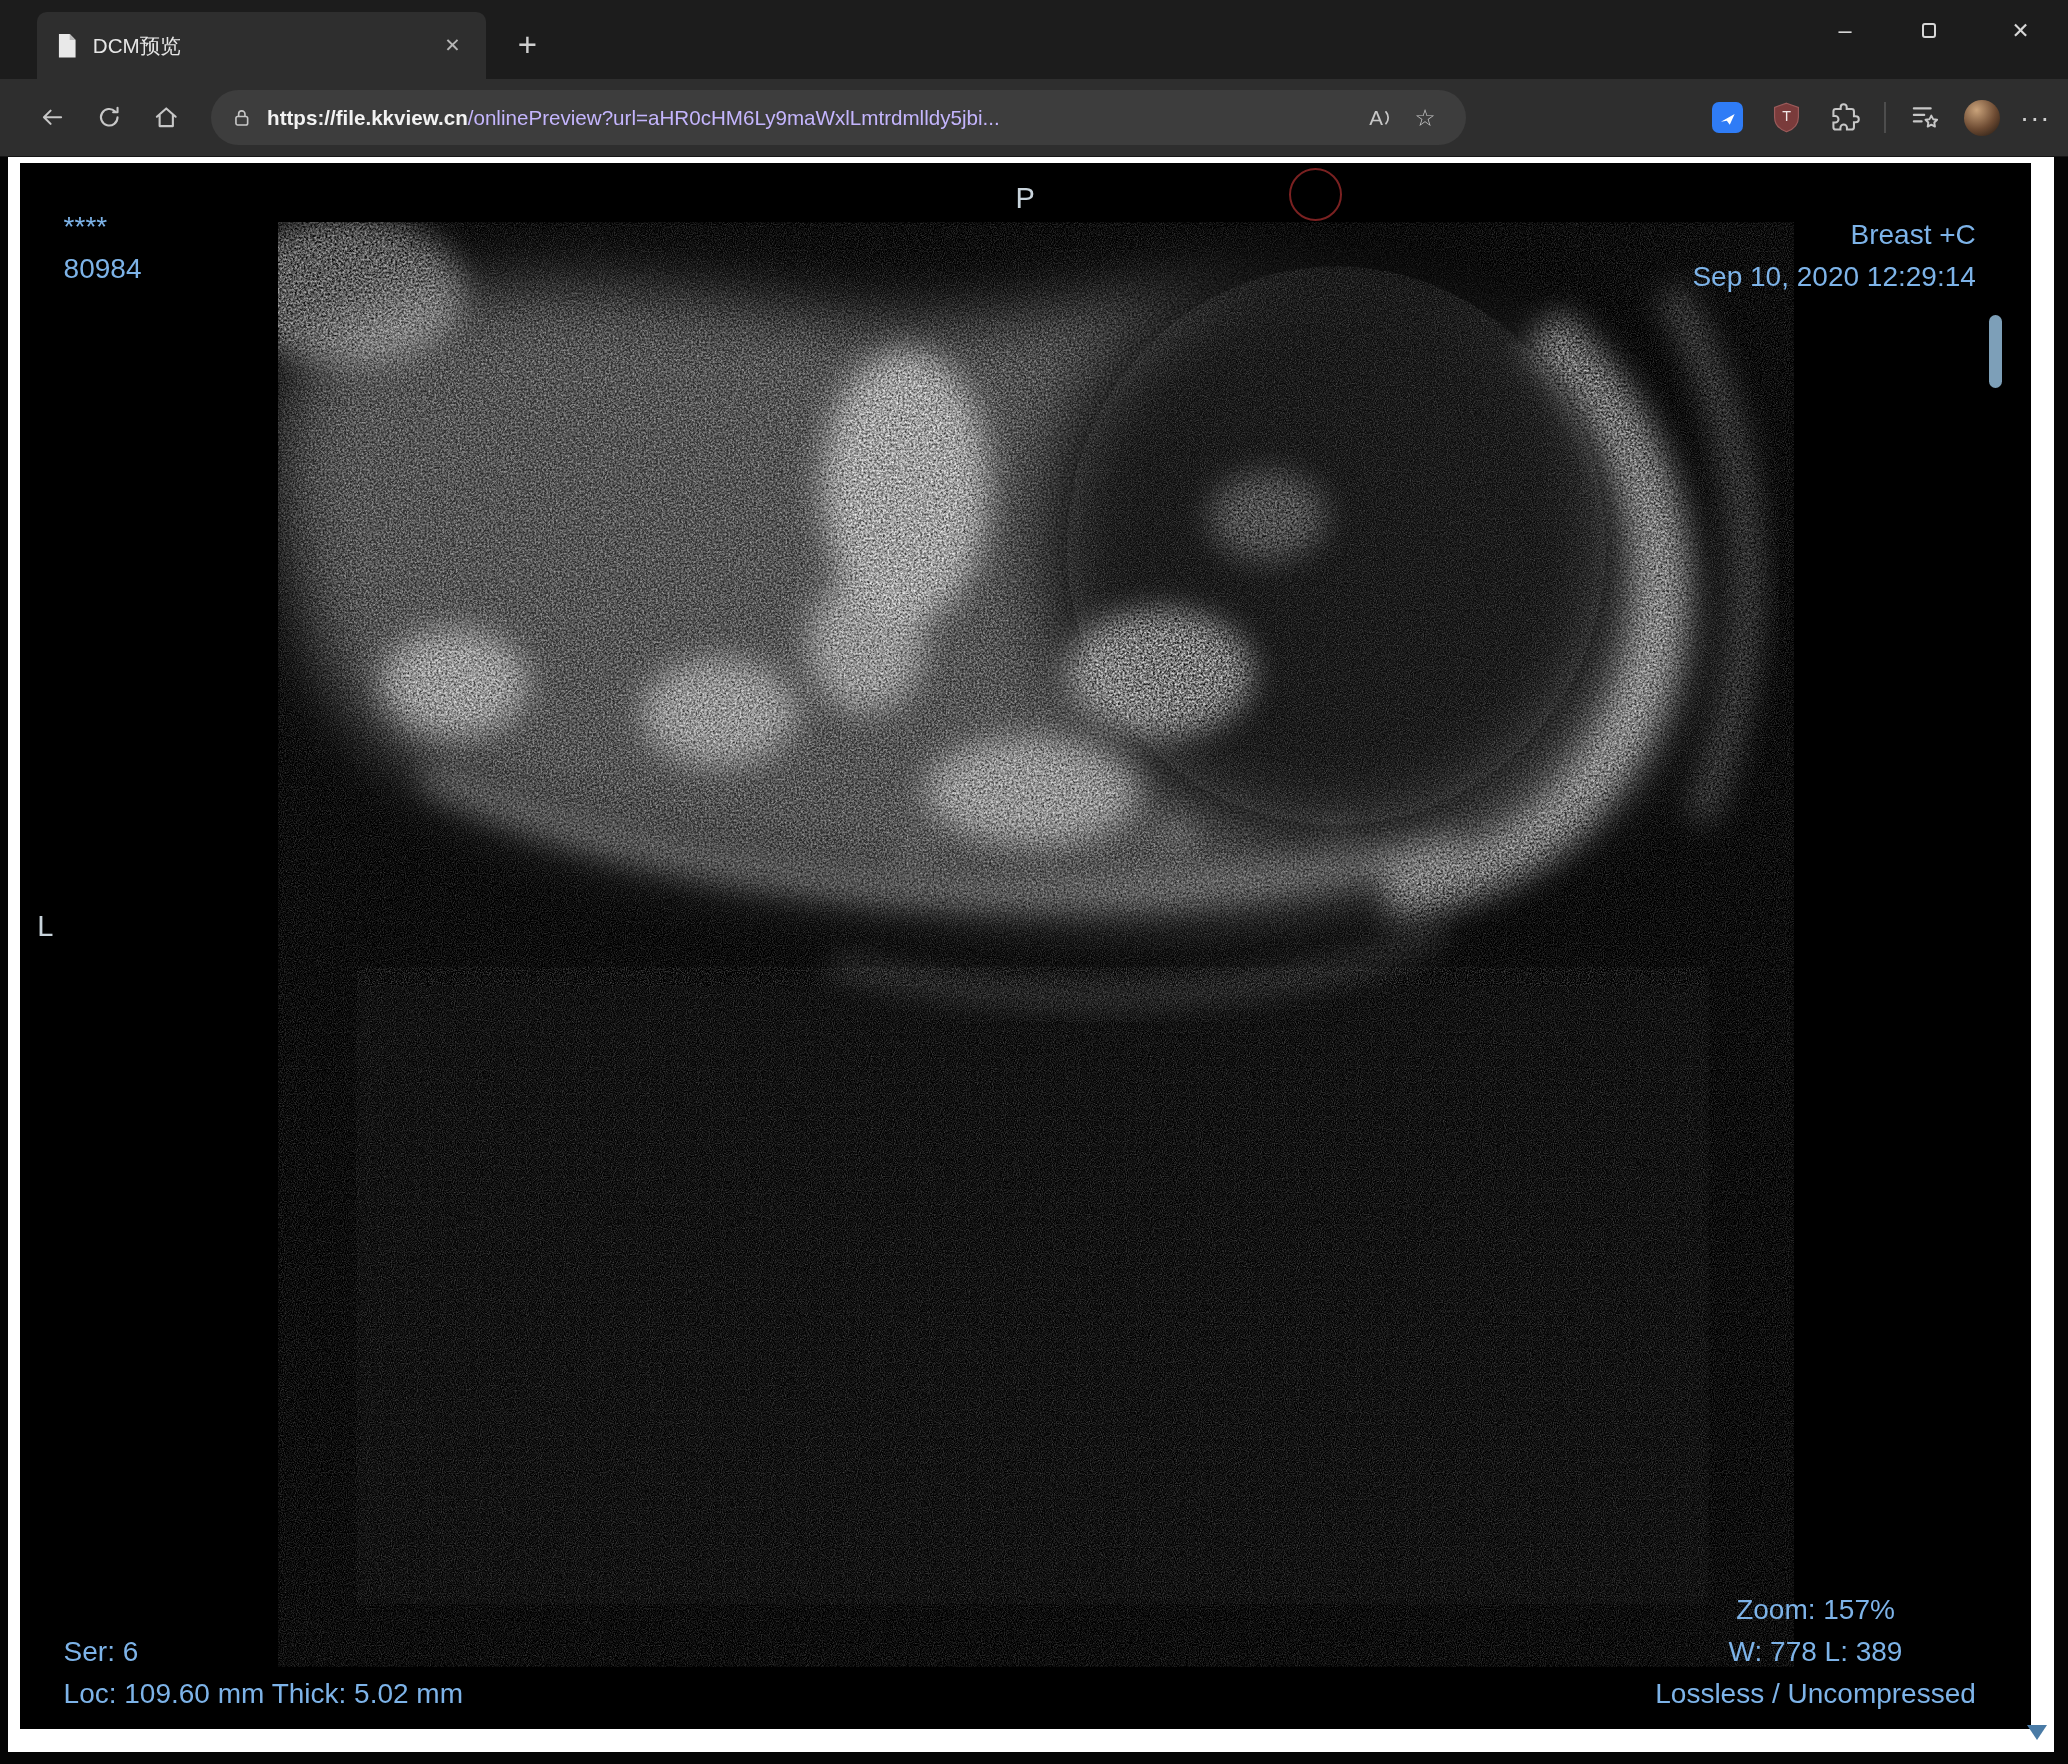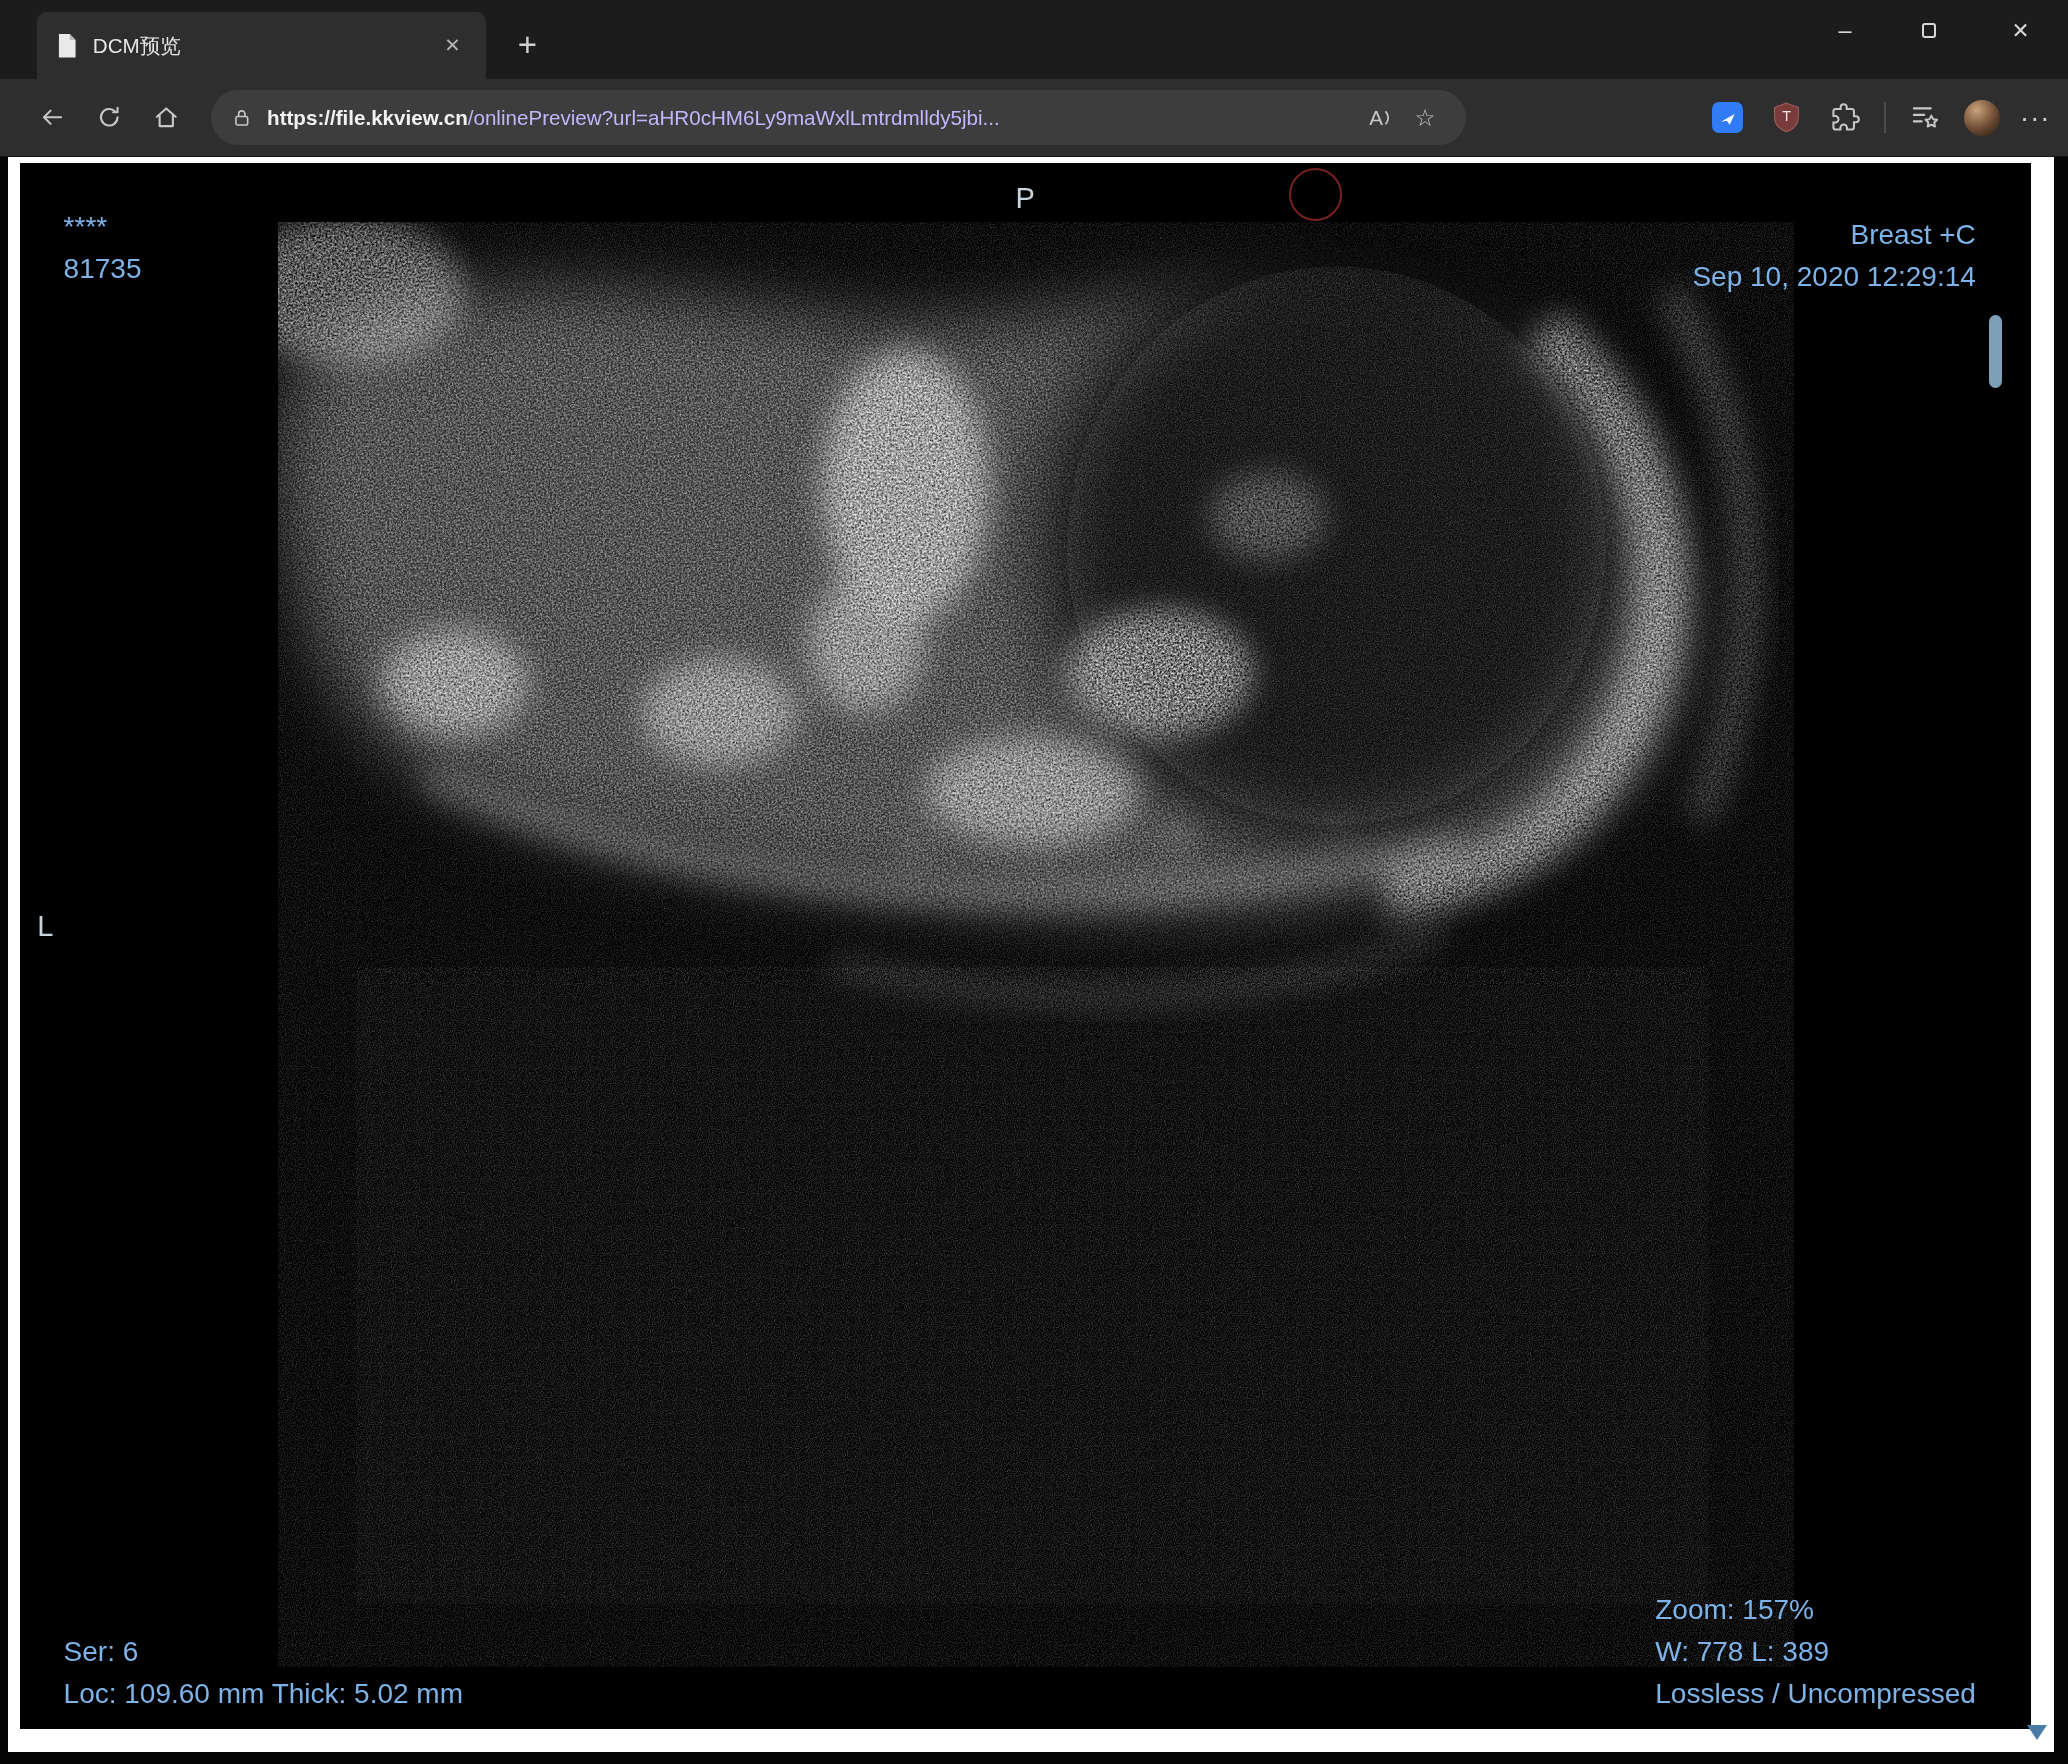--- a/index.html
+++ b/index.html
@@ -45,21 +45,21 @@
   
   .content{position:absolute;top:157px;left:0;width:2068px;height:1607px;background:#050505;}
   .page{position:absolute;left:7.8px;top:0;right:13.7px;bottom:11.8px;background:#ffffff;}
   .canvas{position:absolute;left:11.8px;top:5.9px;right:23.5px;bottom:23.5px;background:#000;overflow:hidden;}
   .mri{position:absolute;left:258px;top:59px;}
 
   .overlay{position:absolute;color:var(--overlay-blue,#7db3e8);font-size:28px;line-height:42px;white-space:nowrap;}
   .ol-topleft{left:44px;top:43px;}
   .ol-topright{right:55px;top:43px;text-align:right;margin-top:8px;}
   .ol-botleft{left:44px;bottom:13.7px;margin-top:40px;}
-  .ol-botright{right:55px;bottom:13.7px;text-align:left;}
+  .ol-botright{right:55px;bottom:13.7px;text-align:center;}
   .orient{position:absolute;color:var(--orientation-gray,#c9d4dc);font-size:29px;}
   .orient-top{left:0;right:0;top:19.6px;text-align:center;}
   .orient-left{left:17.6px;top:747px;}
 
   .red-circle{position:absolute;left:1269px;top:4.9px;width:53px;height:53px;border-radius:50%;
               border:2.9px solid var(--annotation-red,#7a2121);}
   .stack-thumb{position:absolute;right:29px;top:152px;width:12.7px;height:73px;border-radius:6.9px;
                background:var(--scroll-thumb,#7d9fb8);}
   .scroll-down-arrow{position:absolute;right:7.8px;bottom:11.8px;width:0;height:0;
                border-left:10.8px solid transparent;border-right:10.8px solid transparent;
@@ -210,21 +210,21 @@
           </g>
 
           <path d="M 150,565 C 430,695 860,725 1205,635" stroke="#fff" stroke-width="26" fill="none" filter="url(#fBright)" opacity="0.55"></path>
           <path d="M 565,755 C 745,805 1000,805 1190,725" stroke="#fff" stroke-width="18" fill="none" filter="url(#fBright)" opacity="0.4"></path>
 
           <rect x="80" y="760" width="1380" height="650" fill="#fff" filter="url(#fGrain)" opacity="0.25"></rect>
         </svg>
 
         <div class="overlay ol-topleft">
           <div>****</div>
-          <div>81735</div>
+          <div>80984</div>
         </div>
 
         <div class="overlay ol-topright">
           <div>Breast +C</div>
           <div>Sep 10, 2020 12:29:14</div>
         </div>
 
         <div class="orient orient-top">P</div>
         <div class="orient orient-left">L</div>
 

